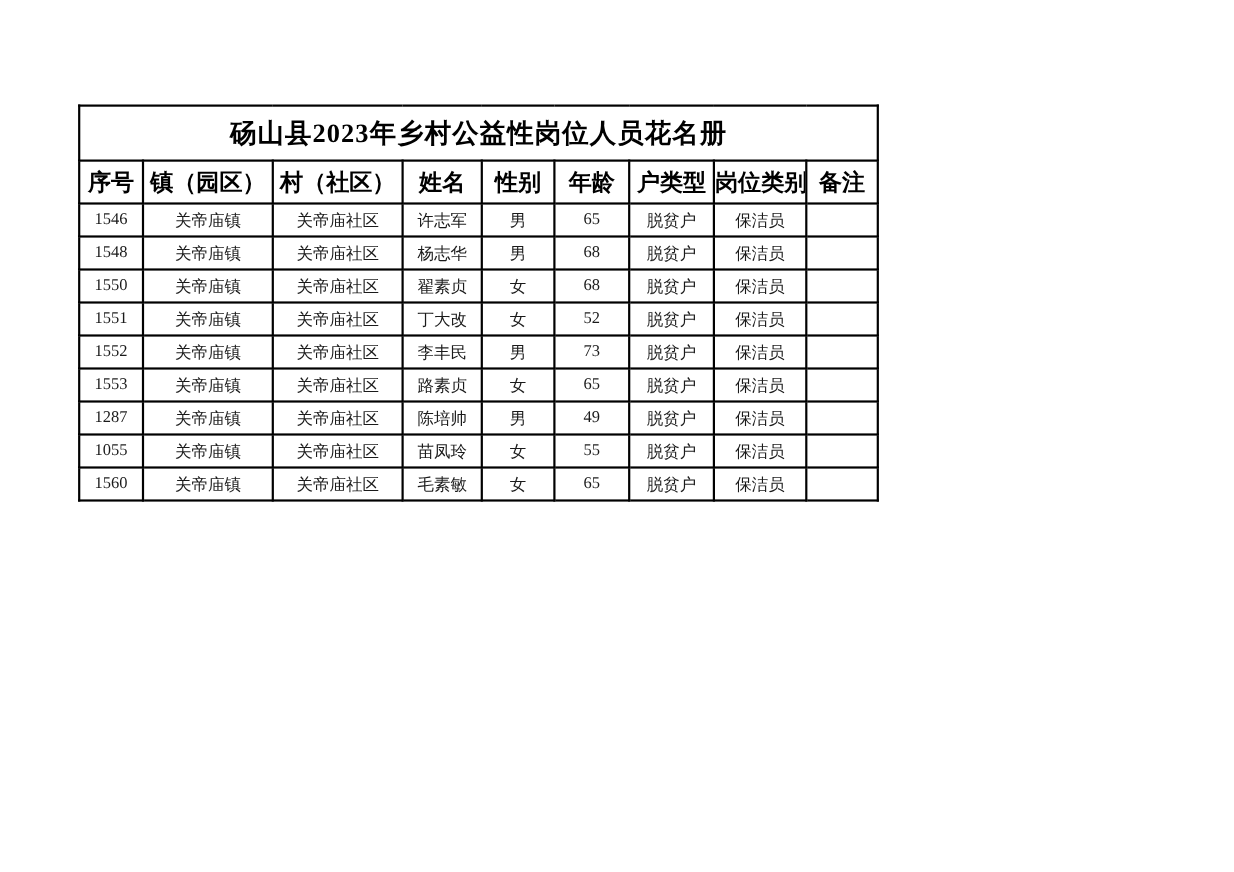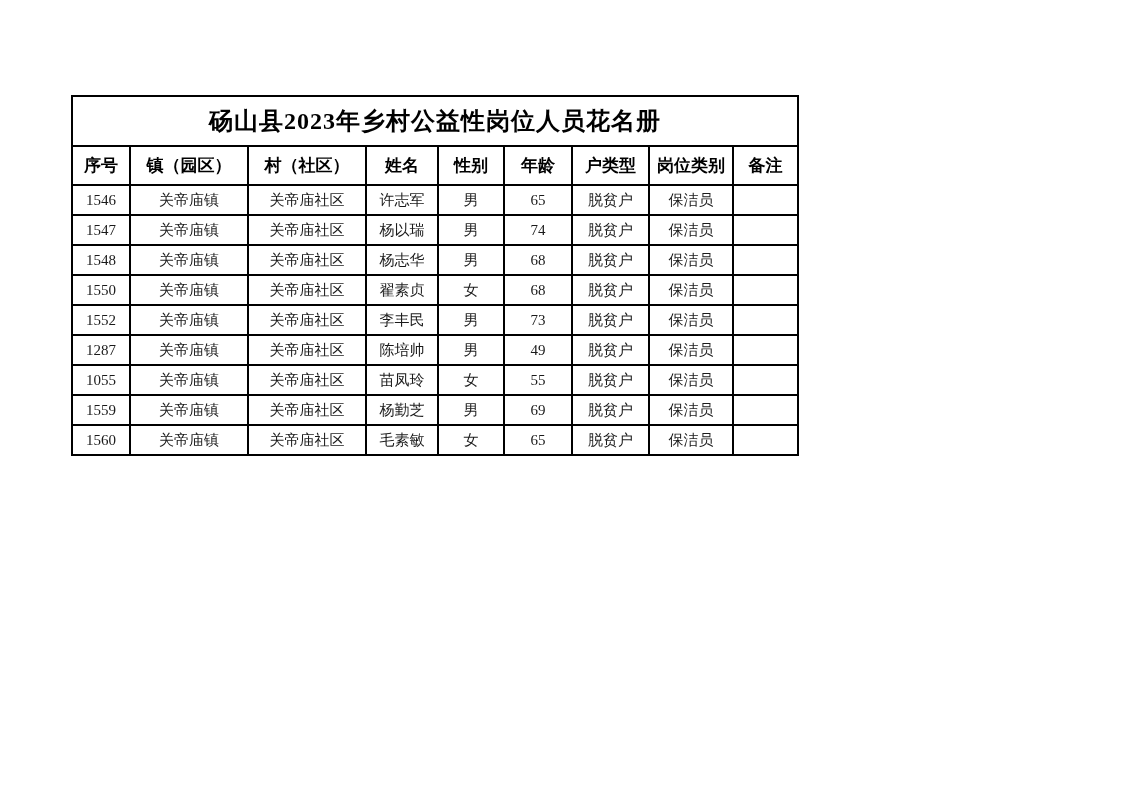--- a/index.html
+++ b/index.html
@@ -36,21 +36,21 @@
   }
   td.title-cell {
     height: 48px;
     font-size: 24px;
     font-weight: bold;
     color: #000000;
     letter-spacing: 1px;
   }
   th.col-header {
     height: 37px;
-    font-size: 17px;
+    font-size: 21px;
     font-weight: bold;
     color: #000000;
   }
   tbody td.data-cell {
     height: 28px;
     font-size: 15px;
     font-weight: normal;
     color: #1a1a1a;
   }
 </style>
@@ -92,31 +92,20 @@
           <td class="data-cell">关帝庙镇</td>
           <td class="data-cell">关帝庙社区</td>
           <td class="data-cell">许志军</td>
           <td class="data-cell">男</td>
           <td class="data-cell">65</td>
           <td class="data-cell">脱贫户</td>
           <td class="data-cell">保洁员</td>
           <td class="data-cell"></td>
         </tr>
         <tr>
-          <td class="data-cell">1547</td>
-          <td class="data-cell">关帝庙镇</td>
-          <td class="data-cell">关帝庙社区</td>
-          <td class="data-cell">杨以瑞</td>
-          <td class="data-cell">男</td>
-          <td class="data-cell">74</td>
-          <td class="data-cell">脱贫户</td>
-          <td class="data-cell">保洁员</td>
-          <td class="data-cell"></td>
-        </tr>
-        <tr>
           <td class="data-cell">1548</td>
           <td class="data-cell">关帝庙镇</td>
           <td class="data-cell">关帝庙社区</td>
           <td class="data-cell">杨志华</td>
           <td class="data-cell">男</td>
           <td class="data-cell">68</td>
           <td class="data-cell">脱贫户</td>
           <td class="data-cell">保洁员</td>
           <td class="data-cell"></td>
         </tr>
@@ -125,26 +114,48 @@
           <td class="data-cell">关帝庙镇</td>
           <td class="data-cell">关帝庙社区</td>
           <td class="data-cell">翟素贞</td>
           <td class="data-cell">女</td>
           <td class="data-cell">68</td>
           <td class="data-cell">脱贫户</td>
           <td class="data-cell">保洁员</td>
           <td class="data-cell"></td>
         </tr>
         <tr>
+          <td class="data-cell">1551</td>
+          <td class="data-cell">关帝庙镇</td>
+          <td class="data-cell">关帝庙社区</td>
+          <td class="data-cell">丁大改</td>
+          <td class="data-cell">女</td>
+          <td class="data-cell">52</td>
+          <td class="data-cell">脱贫户</td>
+          <td class="data-cell">保洁员</td>
+          <td class="data-cell"></td>
+        </tr>
+        <tr>
           <td class="data-cell">1552</td>
           <td class="data-cell">关帝庙镇</td>
           <td class="data-cell">关帝庙社区</td>
           <td class="data-cell">李丰民</td>
           <td class="data-cell">男</td>
           <td class="data-cell">73</td>
+          <td class="data-cell">脱贫户</td>
+          <td class="data-cell">保洁员</td>
+          <td class="data-cell"></td>
+        </tr>
+        <tr>
+          <td class="data-cell">1553</td>
+          <td class="data-cell">关帝庙镇</td>
+          <td class="data-cell">关帝庙社区</td>
+          <td class="data-cell">路素贞</td>
+          <td class="data-cell">女</td>
+          <td class="data-cell">65</td>
           <td class="data-cell">脱贫户</td>
           <td class="data-cell">保洁员</td>
           <td class="data-cell"></td>
         </tr>
         <tr>
           <td class="data-cell">1287</td>
           <td class="data-cell">关帝庙镇</td>
           <td class="data-cell">关帝庙社区</td>
           <td class="data-cell">陈培帅</td>
           <td class="data-cell">男</td>
@@ -158,31 +169,20 @@
           <td class="data-cell">关帝庙镇</td>
           <td class="data-cell">关帝庙社区</td>
           <td class="data-cell">苗凤玲</td>
           <td class="data-cell">女</td>
           <td class="data-cell">55</td>
           <td class="data-cell">脱贫户</td>
           <td class="data-cell">保洁员</td>
           <td class="data-cell"></td>
         </tr>
         <tr>
-          <td class="data-cell">1559</td>
-          <td class="data-cell">关帝庙镇</td>
-          <td class="data-cell">关帝庙社区</td>
-          <td class="data-cell">杨勤芝</td>
-          <td class="data-cell">男</td>
-          <td class="data-cell">69</td>
-          <td class="data-cell">脱贫户</td>
-          <td class="data-cell">保洁员</td>
-          <td class="data-cell"></td>
-        </tr>
-        <tr>
           <td class="data-cell">1560</td>
           <td class="data-cell">关帝庙镇</td>
           <td class="data-cell">关帝庙社区</td>
           <td class="data-cell">毛素敏</td>
           <td class="data-cell">女</td>
           <td class="data-cell">65</td>
           <td class="data-cell">脱贫户</td>
           <td class="data-cell">保洁员</td>
           <td class="data-cell"></td>
         </tr>

